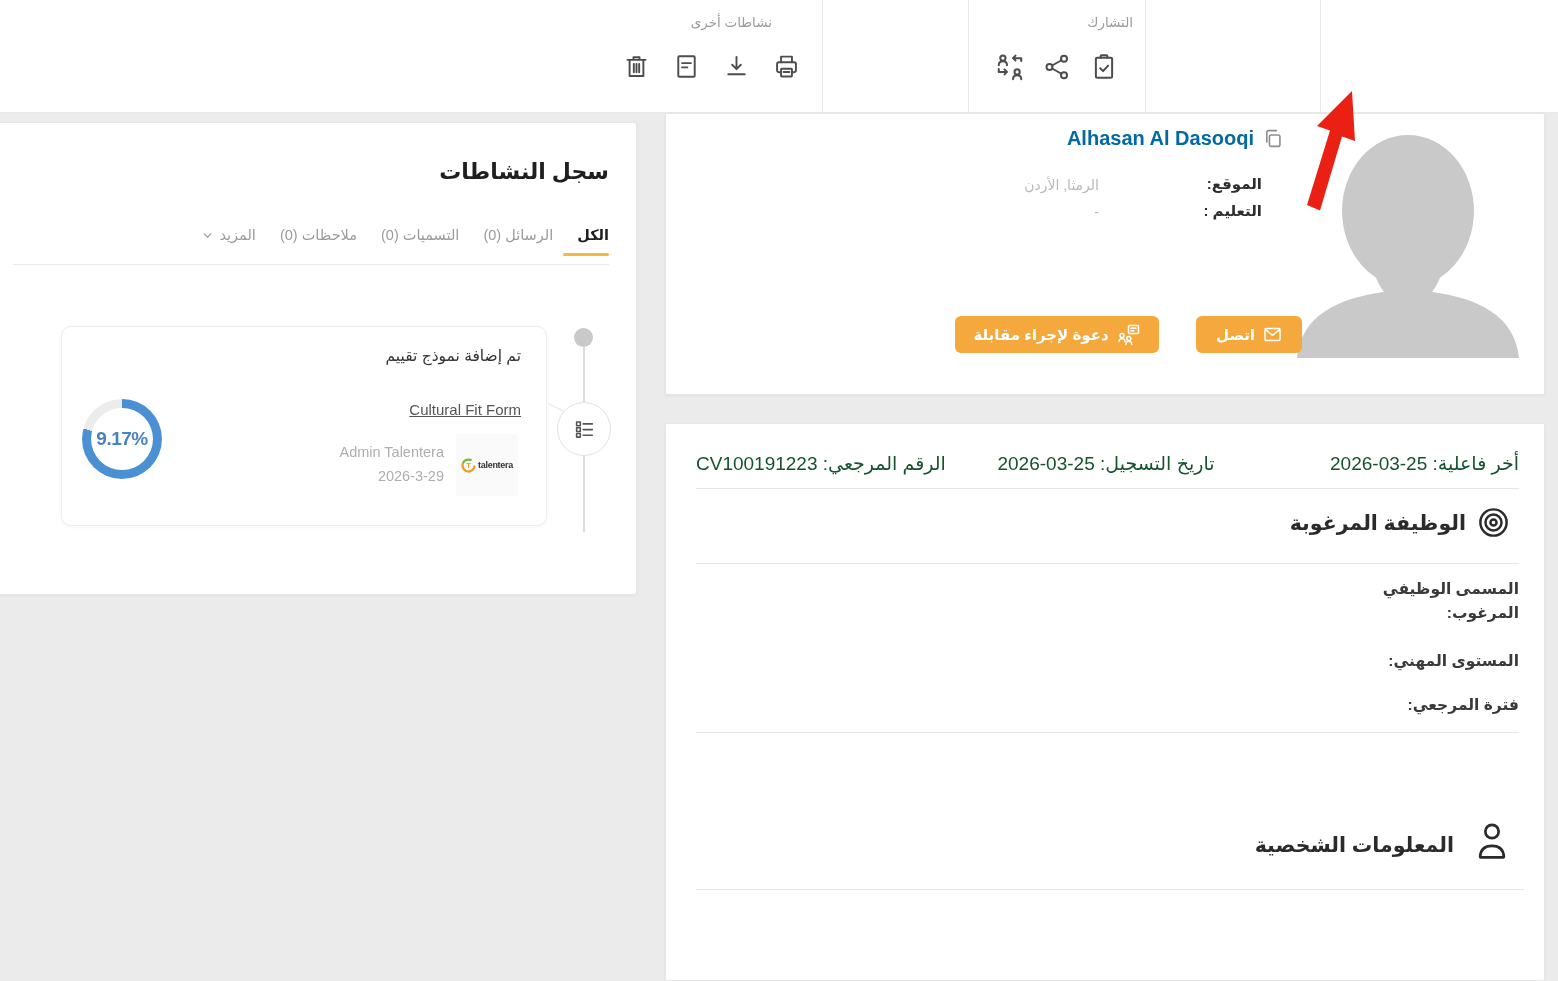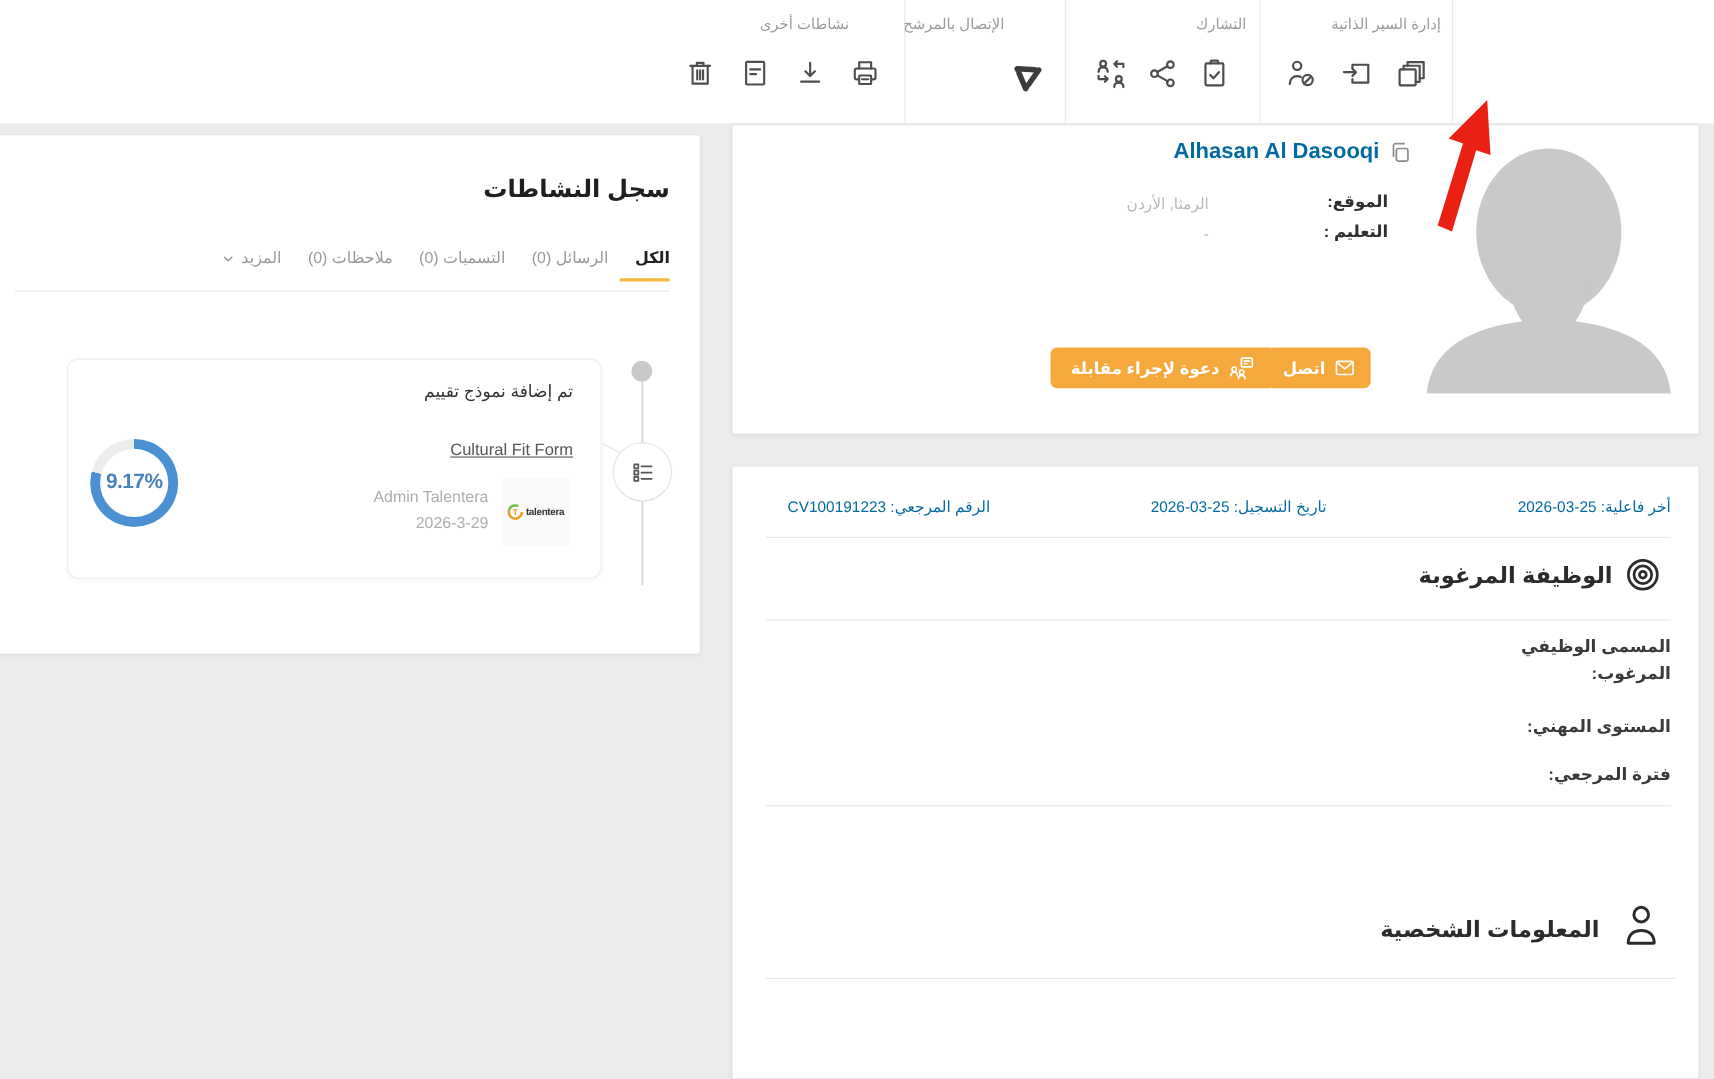--- a/index.html
+++ b/index.html
@@ -59,58 +59,38 @@
   .p-name { font-size:20px; font-weight:bold; color:#0369a1; }
   .p-labels { position:absolute; top:56px; right:282px; font-size:15px; font-weight:bold;
               color:#2e2e2e; line-height:27px; direction:rtl; }
   .p-values { position:absolute; top:58px; right:445px; text-align:right; font-size:14px;
               color:#b9b9b9; line-height:27px; direction:rtl; }
   .btn { position:absolute; top:202px; height:37px; background:#F5A93C; border:none; border-radius:6px;
          color:#fff; font-weight:bold; font-size:15px; display:flex; align-items:center; justify-content:center;
          gap:8px; cursor:pointer; direction:rtl; font-family:inherit; }
 
   
-  .meta-item { position:absolute; top:28px; font-size:14px; color:#0369a1; direction:rtl; white-space:nowrap;margin-left:20px; }
+  .meta-item { position:absolute; top:28px; font-size:19px; color:#14532d; direction:rtl; white-space:nowrap; }
   .divider { position:absolute; left:30px; right:25px; height:1px; background:#e6e6e6; }
   .sec-title { position:absolute; font-size:20.5px; font-weight:bold; color:#2b2b2b; direction:rtl; }
   .fld { position:absolute; right:25px; text-align:right; font-size:15.5px; font-weight:bold;
          color:#3a3a3a; line-height:24px; direction:rtl; }
 
   .avatar-box { position:absolute; top:1px; left:623px; width:238px; height:243px; overflow:hidden; background:#fff; }
 </style>
 </head>
 <body>
 
 <div class="toolbar">
   <div class="tb-sep" style="left:822px"></div>
   <div class="tb-sep" style="left:968px"></div>
   <div class="tb-sep" style="left:1145px"></div>
   <div class="tb-sep" style="left:1320px"></div>
 
 
-  <div class="tb-group" style="left:1145px;width:175px">
-    <div class="tb-label" style="right:10px">إدارة السير الذاتية</div>
-    <div class="tb-icons" style="justify-content:center;gap:20px">
-      <svg width="30" height="30" viewBox="0 0 24 24" class="icon-stroke">
-        <circle cx="9" cy="6.3" r="3"></circle>
-        <path d="M3.6 19.5c.2-3.9 2.6-5.7 5.4-5.7 1 0 1.9.2 2.7.6"></path>
-        <circle cx="16.6" cy="16.6" r="3.7"></circle>
-        <path d="M14 19.2l5.2-5.2"></path>
-      </svg>
-      <svg width="30" height="30" viewBox="0 0 24 24" class="icon-stroke">
-        <path d="M9.2 8.2V5.5h11.5v13H9.2V16"></path>
-        <path d="M3 10.8h8.6M9.2 8.4l2.6 2.6-2.6 2.6"></path>
-      </svg>
-      <svg width="30" height="30" viewBox="0 0 24 24" class="icon-stroke">
-        <rect x="3.5" y="8.8" width="11.7" height="11.7" rx="0.8"></rect>
-        <path d="M6.4 8.8V6.2h11.7v11.7h-2.9"></path>
-        <path d="M9.3 6.2V3.6H21v11.7h-2.9"></path>
-      </svg>
-    </div>
-  </div>
 
   <div class="tb-group" style="left:968px;width:177px">
     <div class="tb-label" style="right:12px">التشارك</div>
     <div class="tb-icons" style="justify-content:center;gap:17px">
       <svg width="30" height="30" viewBox="0 0 24 24" class="icon-stroke">
         <circle cx="6.3" cy="4.8" r="2.1"></circle>
         <path d="M3 10.6c0-2.1 1.5-3.2 3.3-3.2s3.3 1.1 3.3 3.2"></path>
         <path d="M21 7.2V4.9h-6.6M16.4 2.9l-2 2 2 2"></path>
         <circle cx="17.7" cy="15.9" r="2.1"></circle>
         <path d="M14.4 21.7c0-2.1 1.5-3.2 3.3-3.2s3.3 1.1 3.3 3.2"></path>
@@ -123,30 +103,20 @@
         <path d="M8.1 10.8l7.4-4.2M8.1 13.2l7.4 4.2"></path>
       </svg>
       <svg width="30" height="30" viewBox="0 0 24 24" class="icon-stroke">
         <rect x="5.5" y="4.5" width="13" height="16" rx="1"></rect>
         <path d="M9.3 4.5V3.2a.7.7 0 0 1 .7-.7h4a.7.7 0 0 1 .7.7v1.3"></path>
         <path d="M9 13l2.3 2.3 4-4.4"></path>
       </svg>
     </div>
   </div>
 
-  <div class="tb-group" style="left:822px;width:146px">
-    <div class="tb-label" style="right:55px">الإتصال بالمرشح</div>
-    <div class="tb-icons" style="justify-content:flex-end;padding-right:16px">
-      <svg width="36" height="36" viewBox="0 0 32 32">
-        <g transform="rotate(-10 16 16)">
-          <path d="M9 8 L26 12 L13 25 Z" fill="none" stroke="#3c3c3c" stroke-width="4.4" stroke-linejoin="round" stroke-linecap="round" stroke-dasharray="14.5 3"></path>
-        </g>
-      </svg>
-    </div>
-  </div>
 
   <div class="tb-group" style="left:600px;width:222px">
     <div class="tb-label" style="right:50px">نشاطات أخرى</div>
     <div class="tb-icons" style="justify-content:center;gap:21px">
       <svg width="29" height="29" viewBox="0 0 24 24" class="icon-stroke">
         <path d="M4.5 6.5h15M9.5 6.5V4.3h5v2.2"></path>
         <path d="M6.3 6.5v13.4h11.4V6.5"></path>
         <path d="M9.8 9.8v7M12 9.8v7M14.2 9.8v7"></path>
       </svg>
       <svg width="29" height="29" viewBox="0 0 24 24" class="icon-stroke">
@@ -247,21 +217,21 @@
     <svg width="24" height="24" viewBox="0 0 24 24" fill="none" stroke="#fff" stroke-width="1.5" stroke-linecap="round" stroke-linejoin="round">
       <rect x="11.5" y="2.5" width="10" height="8" rx="1"></rect>
       <path d="M14 5.3h5M14 7.7h2.8"></path>
       <circle cx="5" cy="12.6" r="2"></circle>
         <path d="M2 18.6c0-2 1.3-3.2 3-3.2s3 1.2 3 3.2"></path>
       <circle cx="11.8" cy="15.4" r="2"></circle>
         <path d="M8.8 21.4c0-2 1.3-3.2 3-3.2s3 1.2 3 3.2"></path>
     </svg>
     <span>دعوة لإجراء مقابلة</span>
   </button>
-  <button class="btn" style="left:486px;width:94px">
+  <button class="btn" style="left:530px;width:106px">
     <svg width="19" height="19" viewBox="0 0 24 24" fill="none" stroke="#fff" stroke-width="1.9" stroke-linecap="round" stroke-linejoin="round">
       <rect x="2.5" y="4.5" width="19" height="15" rx="1.5"></rect>
       <path d="m4 6.5 8 6.5 8-6.5"></path>
     </svg>
     <span>اتصل</span>
   </button>
 </div>
 
 <div class="card" style="left:665px;top:423px;width:880px;height:558px;border-radius:2px">
   <div class="meta-item" style="right:25px">

